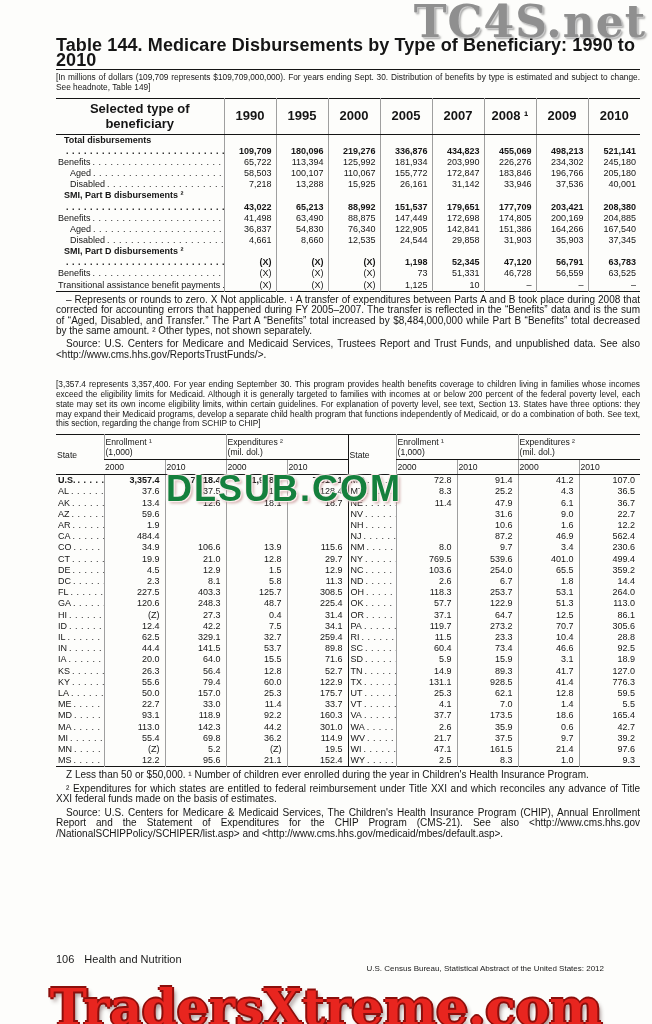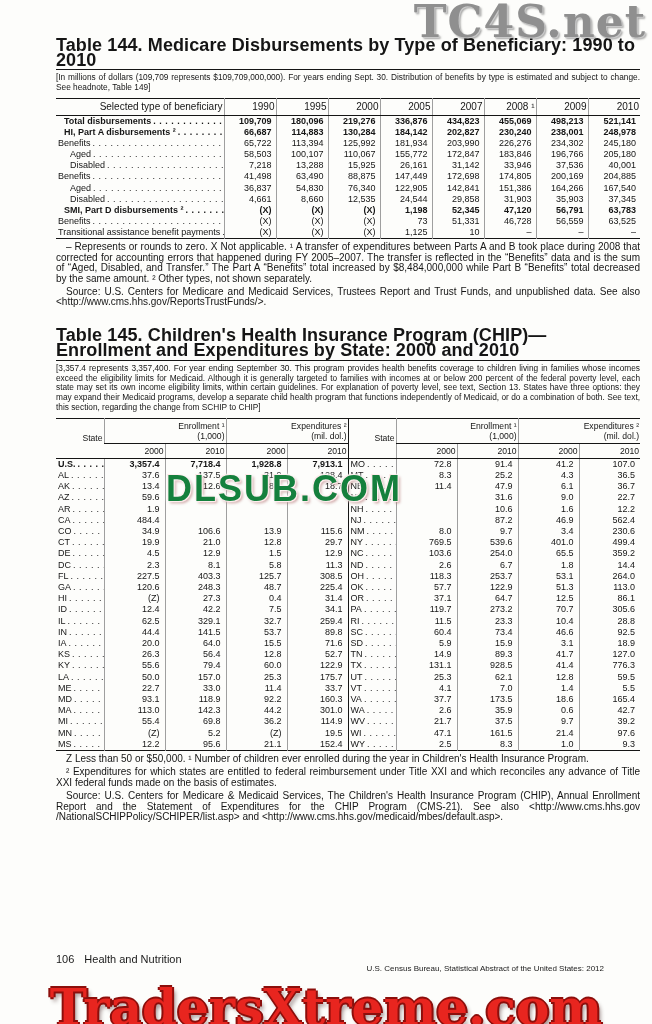--- a/index.html
+++ b/index.html
@@ -15,49 +15,49 @@
     border-bottom:1px solid #151515; padding-bottom:2px; line-height:14.5px;
   }
   .headnote { font-size:8.3px; line-height:9.8px; margin-top:3px; text-align:justify; }
   .note { font-size:10px; line-height:10.4px; margin-top:3px; text-align:justify; text-indent:10px; }
 
   table { width:100%; border-collapse:collapse; table-layout:fixed; }
 
   
   .t144 { margin-top:5px; border-top:1.6px solid #151515; border-bottom:1.6px solid #151515; }
   .t144 th {
-    font-size:10px; font-weight:normal; text-align:right; vertical-align:middle;
+    font-size:13px; font-weight:bold; text-align:center; vertical-align:middle;
     padding:2px 1px 3px; border-bottom:1px solid #151515;
   }
   .t144 td { font-size:9px; line-height:11.15px; vertical-align:bottom; }
   .t144 th + th, .t144 td + td { border-left:1px solid #9f9f9f; }
 
   
   .t145 { margin-top:5px; border-top:1.6px solid #151515; border-bottom:1.6px solid #151515; }
   .t145 th {
-    font-size:8.6px; font-weight:normal; text-align:right; vertical-align:middle;
+    font-size:8.6px; font-weight:normal; text-align:left; vertical-align:middle;
     padding:2px 1px; border-bottom:1px solid #151515; line-height:10px;
   }
   .t145 td { font-size:9px; line-height:11.2px; vertical-align:bottom; }
   .t145 th + th, .t145 td + td { border-left:1px solid #9f9f9f; }
   .t145 .mid { border-left:1.5px solid #151515 !important; }
 
   td.num { text-align:right; padding-right:5px; }
   .t144 td.num { padding-right:4px; }
   .b { font-weight:bold; }
 
   td.stub { overflow:hidden; }
   .stubflex { display:flex; align-items:baseline; overflow:hidden; }
   .lbl { white-space:nowrap; }
   .leader { flex:1; overflow:hidden; white-space:nowrap; }
   .leader::after {
     content: ". . . . . . . . . . . . . . . . . . . . . . . . . . . . . . . . . . . . . . . . . . . . . . . . . . . . . . . . . . . .";
     letter-spacing:.5px; padding-left:2px;
   }
-  .ind0 { padding-left:2px; } .ind1 { padding-left:8px; } .ind2 { padding-left:14px; }
+  .ind0 { padding-left:2px; } .ind1 { padding-left:8px;flex-direction:column; } .ind2 { padding-left:14px; }
 
   .sec145 { margin-top:20px; }
   .t2 { line-height:15px; }
 
   
   .footer-left { position:absolute; left:56px; top:953px; font-size:11px; color:#1a1a1a; }
   .footer-left .pg { margin-right:10px; }
   .footer-right { position:absolute; right:48px; top:964px; font-size:8px; color:#1a1a1a; }
 
   
@@ -128,36 +128,20 @@
               <td class="num b">109,709</td>
               <td class="num b">180,096</td>
               <td class="num b">219,276</td>
               <td class="num b">336,876</td>
               <td class="num b">434,823</td>
               <td class="num b">455,069</td>
               <td class="num b">498,213</td>
               <td class="num b">521,141</td>
             </tr>
             <tr>
-              <td class="stub b">
-                <div class="stubflex ind1">
-                  <span class="lbl">HI, Part A disbursements ²</span>
-                  <span class="leader"></span>
-                </div>
-              </td>
-              <td class="num b">66,687</td>
-              <td class="num b">114,883</td>
-              <td class="num b">130,284</td>
-              <td class="num b">184,142</td>
-              <td class="num b">202,827</td>
-              <td class="num b">230,240</td>
-              <td class="num b">238,001</td>
-              <td class="num b">248,978</td>
-            </tr>
-            <tr>
               <td class="stub">
                 <div class="stubflex ind0">
                   <span class="lbl">Benefits</span>
                   <span class="leader"></span>
                 </div>
               </td>
               <td class="num">65,722</td>
               <td class="num">113,394</td>
               <td class="num">125,992</td>
               <td class="num">181,934</td>
@@ -192,20 +176,36 @@
               <td class="num">7,218</td>
               <td class="num">13,288</td>
               <td class="num">15,925</td>
               <td class="num">26,161</td>
               <td class="num">31,142</td>
               <td class="num">33,946</td>
               <td class="num">37,536</td>
               <td class="num">40,001</td>
             </tr>
             <tr>
+              <td class="stub b">
+                <div class="stubflex ind1">
+                  <span class="lbl">SMI, Part B disbursements ²</span>
+                  <span class="leader"></span>
+                </div>
+              </td>
+              <td class="num b">43,022</td>
+              <td class="num b">65,213</td>
+              <td class="num b">88,992</td>
+              <td class="num b">151,537</td>
+              <td class="num b">179,651</td>
+              <td class="num b">177,709</td>
+              <td class="num b">203,421</td>
+              <td class="num b">208,380</td>
+            </tr>
+            <tr>
               <td class="stub">
                 <div class="stubflex ind0">
                   <span class="lbl">Benefits</span>
                   <span class="leader"></span>
                 </div>
               </td>
               <td class="num">41,498</td>
               <td class="num">63,490</td>
               <td class="num">88,875</td>
               <td class="num">147,449</td>
@@ -295,21 +295,20 @@
               <td class="num">–</td>
             </tr>
           </tbody>
       </table>
 
       <p class="note">– Represents or rounds to zero. X Not applicable. ¹ A transfer of expenditures between Parts A and B took place during 2008 that corrected for accounting errors that happened during FY 2005–2007. The transfer is reflected in the “Benefits” data and is the sum of “Aged, Disabled, and Transfer.” The Part A “Benefits” total increased by $8,484,000,000 while Part B “Benefits” total decreased by the same amount. ² Other types, not shown separately.</p>
       <p class="note">Source: U.S. Centers for Medicare and Medicaid Services, Trustees Report and Trust Funds, and unpublished data. See also &lt;http://www.cms.hhs.gov/ReportsTrustFunds/&gt;.</p>
     </section>
 
     <section class="sec145">
-      <h1 class="tbl-title t2">Table 145. Children's Health Insurance Program (CHIP)—Enrollment and Expenditures by State: 2000 and 2010</h1>
       <p class="headnote">[3,357.4 represents 3,357,400. For year ending September 30. This program provides health benefits coverage to children living in families whose incomes exceed the eligibility limits for Medicaid. Although it is generally targeted to families with incomes at or below 200 percent of the federal poverty level, each state may set its own income eligibility limits, within certain guidelines. For explanation of poverty level, see text, Section 13. States have three options: they may expand their Medicaid programs, develop a separate child health program that functions independently of Medicaid, or do a combination of both. See text, this section, regarding the change from SCHIP to CHIP]</p>
 
       <table class="t145">
         <colgroup>
           <col style="width:48px">
             <col style="width:61px">
             <col style="width:61px">
             <col style="width:61px">
             <col style="width:61px">
           <col style="width:48px">

